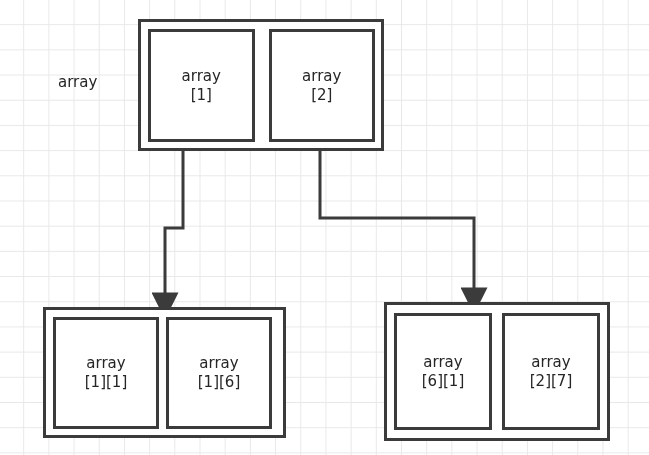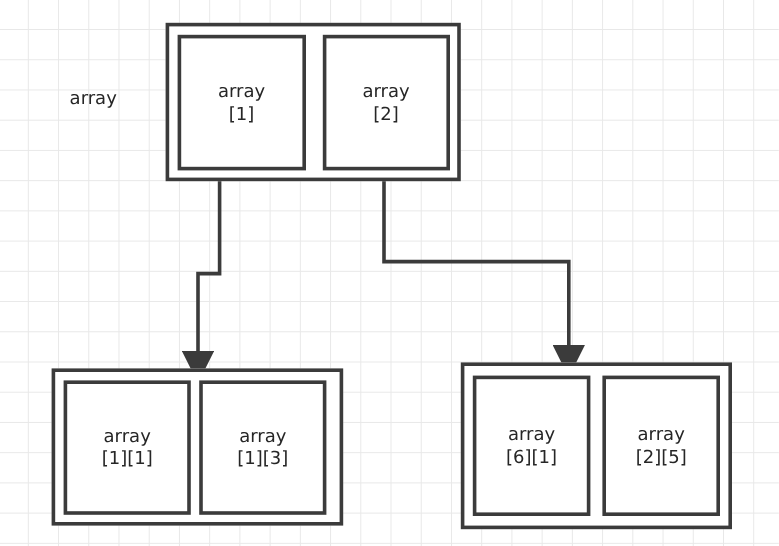--- a/index.html
+++ b/index.html
@@ -149,28 +149,28 @@
     </div>
   </div>
 
   <div class="array-box bottom-left">
     <div class="cell first">
       <span class="cell-line">array</span>
       <span class="cell-line">[1][1]</span>
     </div>
     <div class="cell second">
       <span class="cell-line">array</span>
-      <span class="cell-line">[1][3]</span>
+      <span class="cell-line">[1][6]</span>
     </div>
   </div>
 
   <div class="array-box bottom-right">
     <div class="cell first">
       <span class="cell-line">array</span>
       <span class="cell-line">[6][1]</span>
     </div>
     <div class="cell second">
       <span class="cell-line">array</span>
-      <span class="cell-line">[2][5]</span>
+      <span class="cell-line">[2][7]</span>
     </div>
   </div>
 
 </div>
 
 </body></html>

